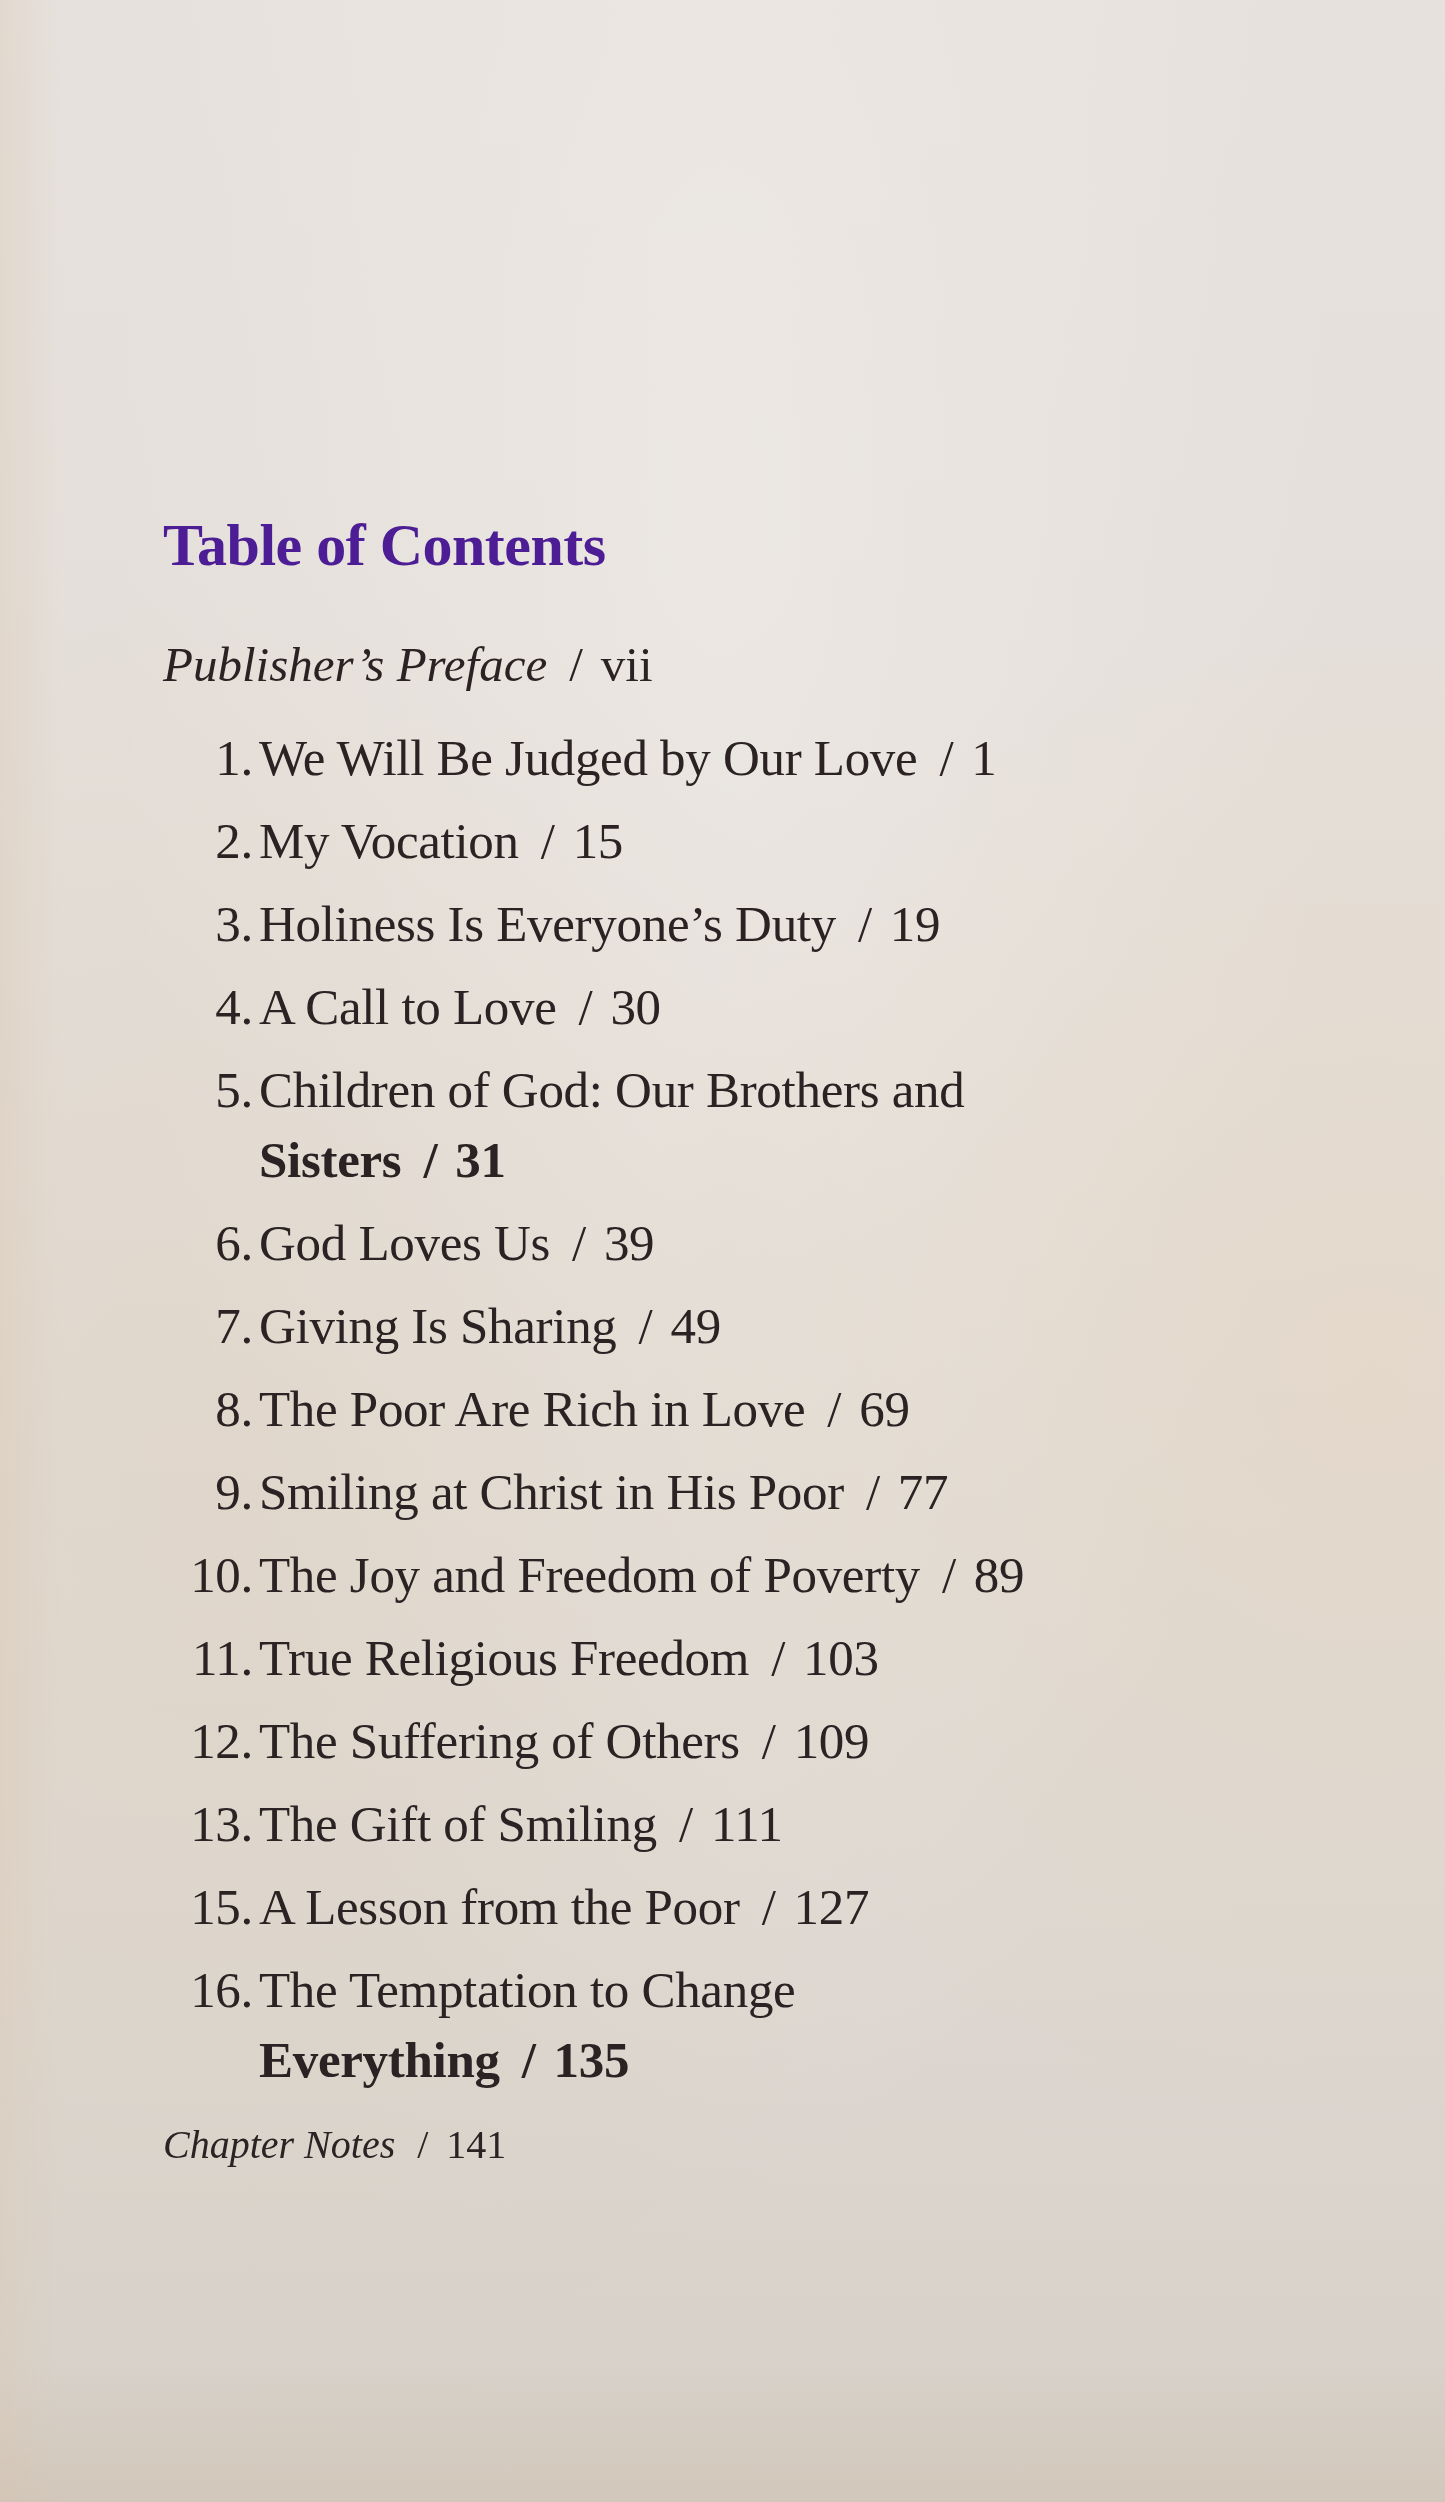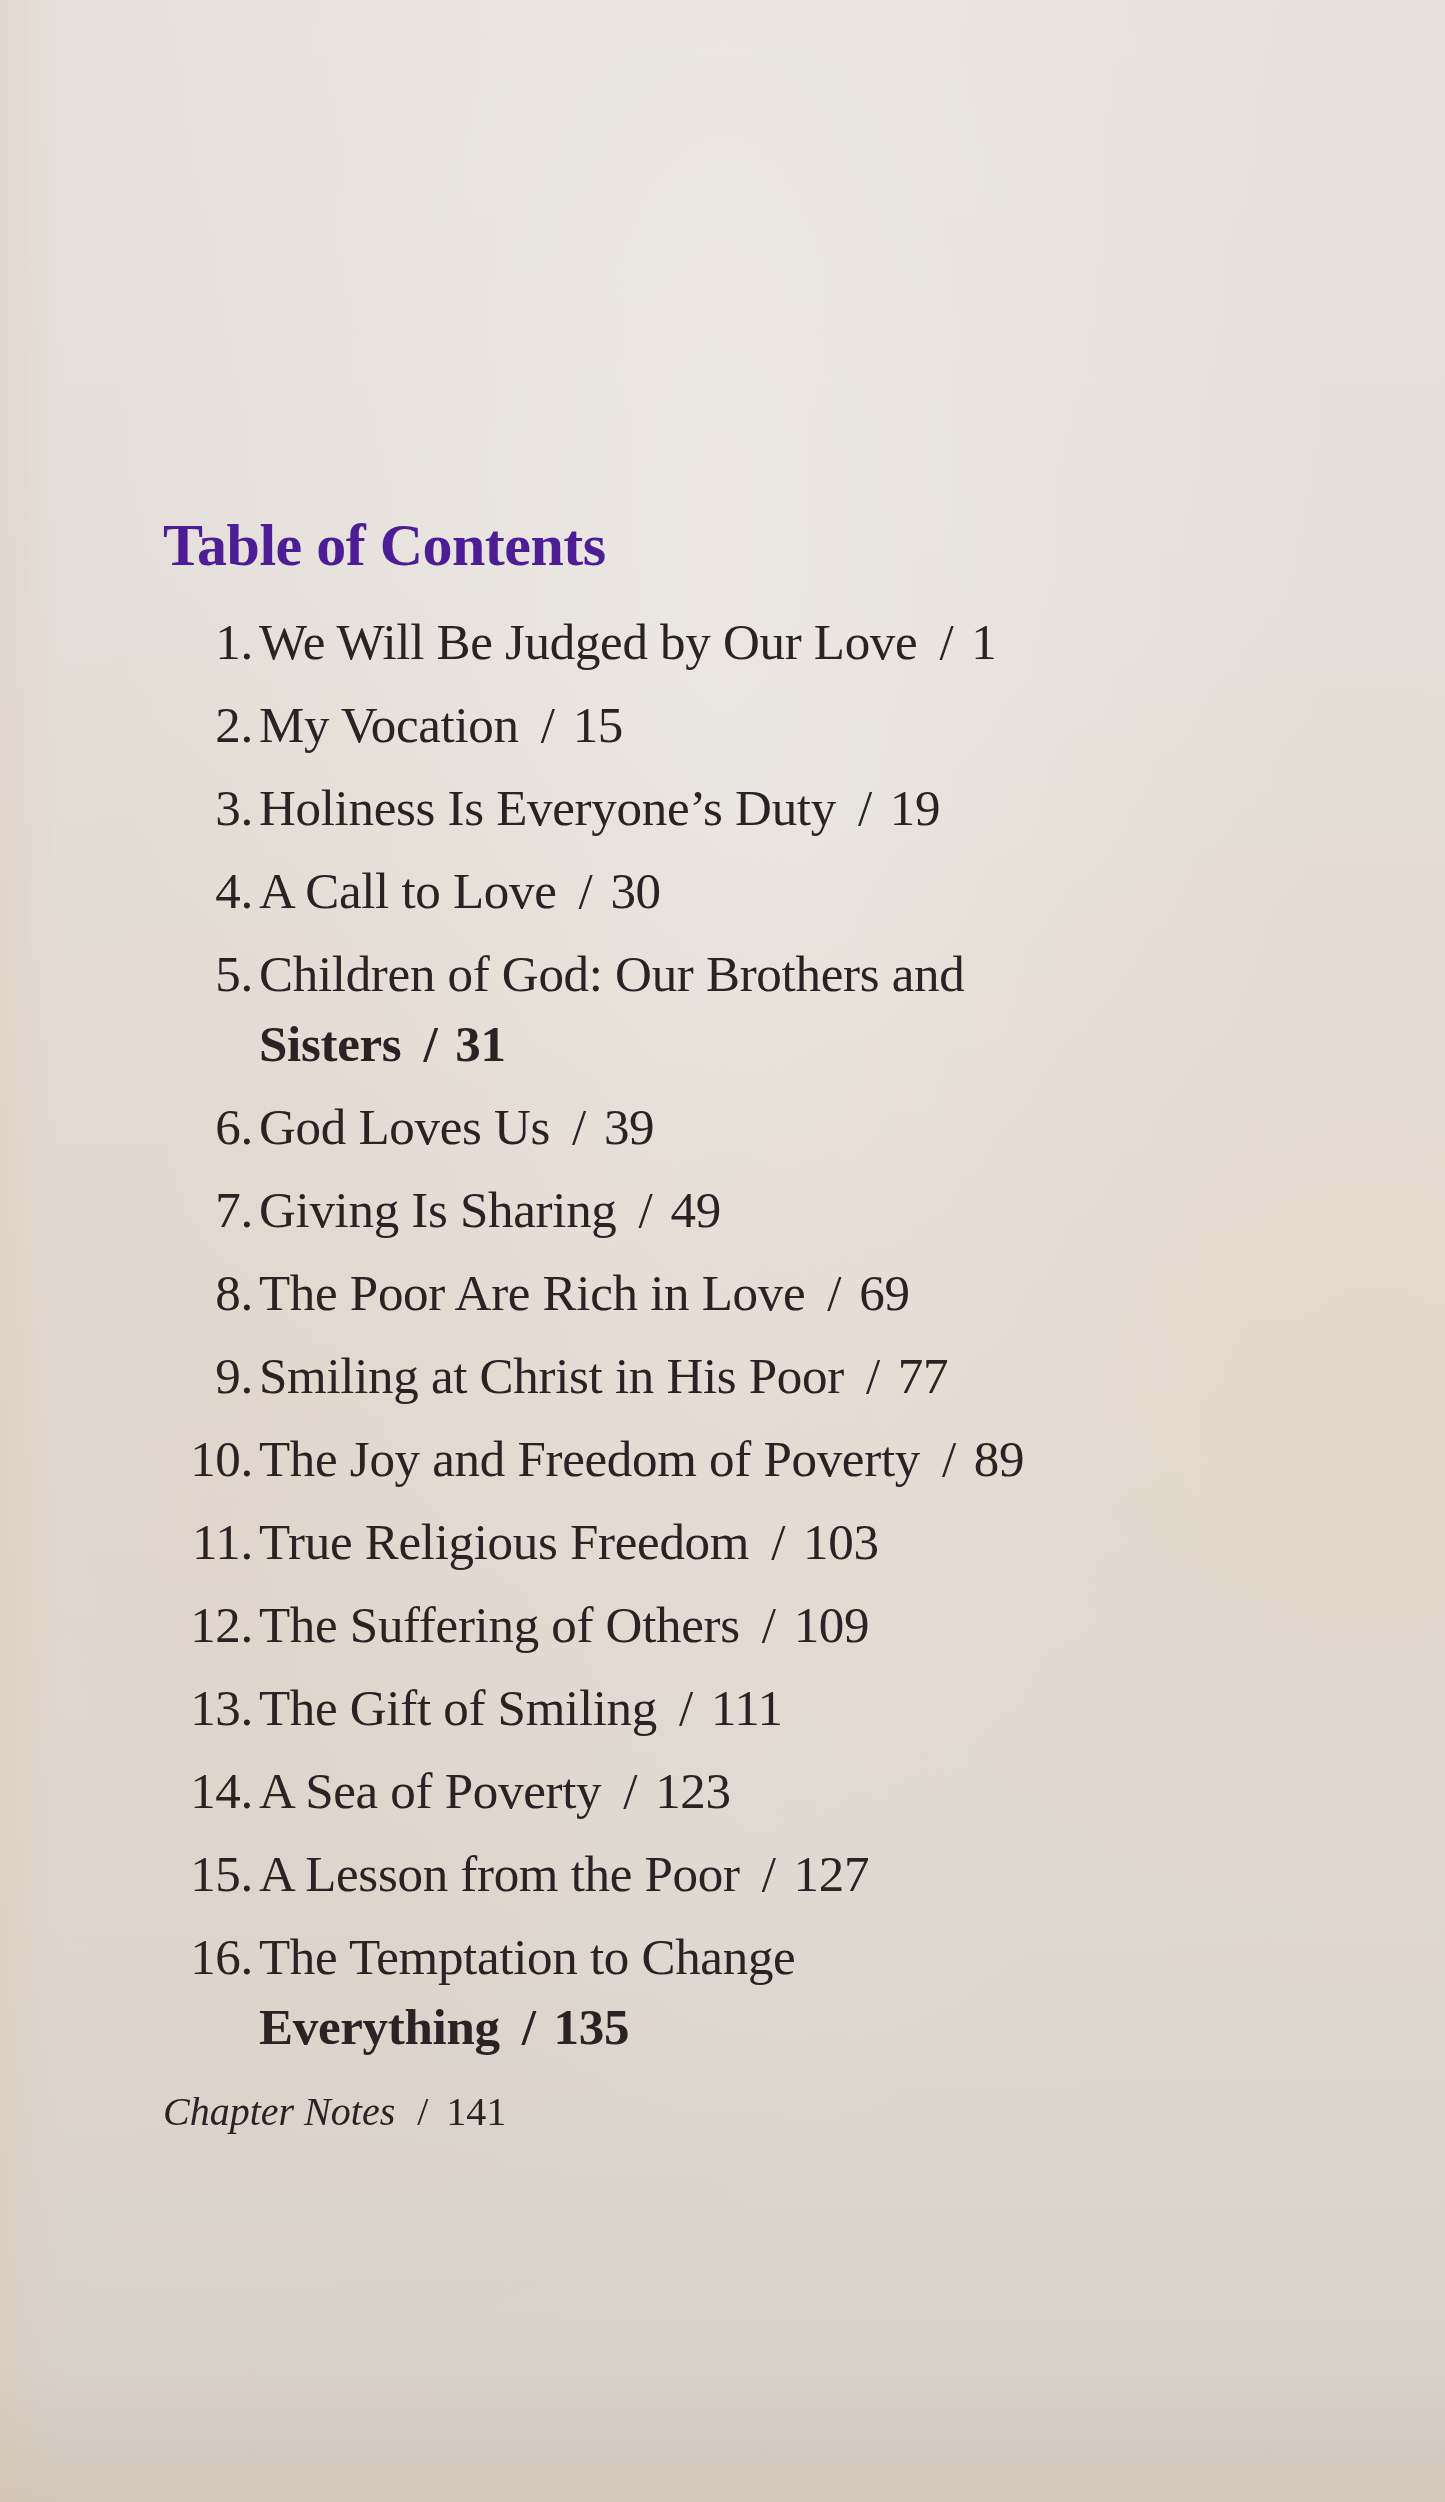--- a/index.html
+++ b/index.html
@@ -103,20 +103,23 @@
   </style>
 </head>
 <body>
 
 <div class="page-shadow-left"></div>
 <div class="page-shadow-bottom"></div>
 
 <div class="toc">
   <h1 class="toc-title">Table of Contents</h1>
 
+  <div class="front-matter">
+    <span class="title-italic">Publisher’s Preface</span><span class="sep">/</span><span>vii</span>
+  </div>
 
   <ol class="chapters">
     <li class="chapter">
       <span class="num">1.</span>
       <span class="text">
           <span class="line"><span>We Will Be Judged by Our Love</span><span class="sep">/</span><span>1</span></span>
         </span>
     </li>
     <li class="chapter">
       <span class="num">2.</span>
@@ -182,26 +185,20 @@
     <li class="chapter">
       <span class="num">12.</span>
       <span class="text">
           <span class="line"><span>The Suffering of Others</span><span class="sep">/</span><span>109</span></span>
         </span>
     </li>
     <li class="chapter">
       <span class="num">13.</span>
       <span class="text">
           <span class="line"><span>The Gift of Smiling</span><span class="sep">/</span><span>111</span></span>
-        </span>
-    </li>
-    <li class="chapter">
-      <span class="num">14.</span>
-      <span class="text">
-          <span class="line"><span>A Sea of Poverty</span><span class="sep">/</span><span>123</span></span>
         </span>
     </li>
     <li class="chapter">
       <span class="num">15.</span>
       <span class="text">
           <span class="line"><span>A Lesson from the Poor</span><span class="sep">/</span><span>127</span></span>
         </span>
     </li>
     <li class="chapter">
       <span class="num">16.</span>

